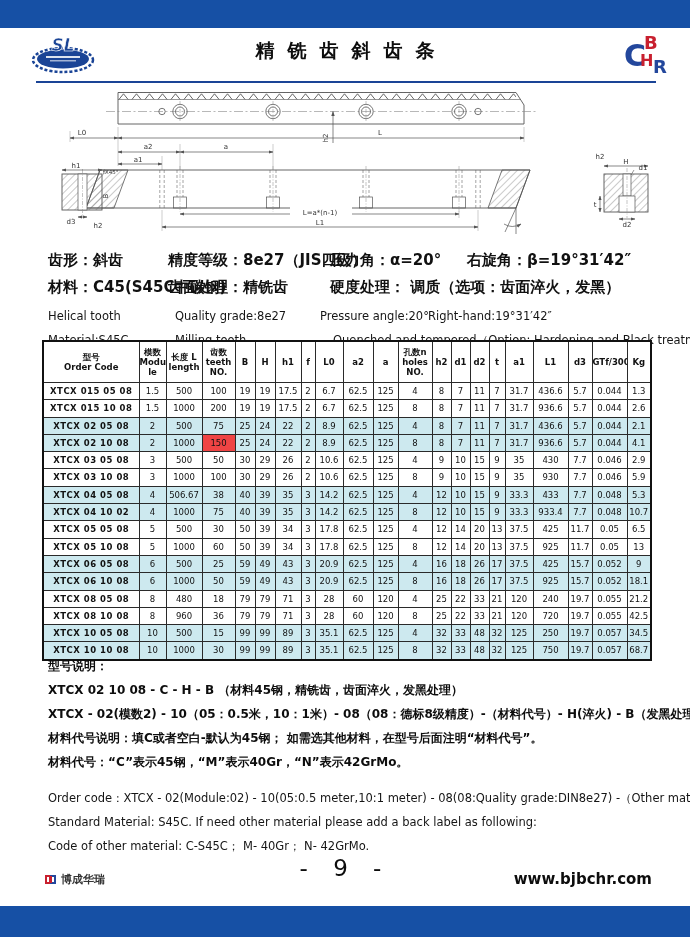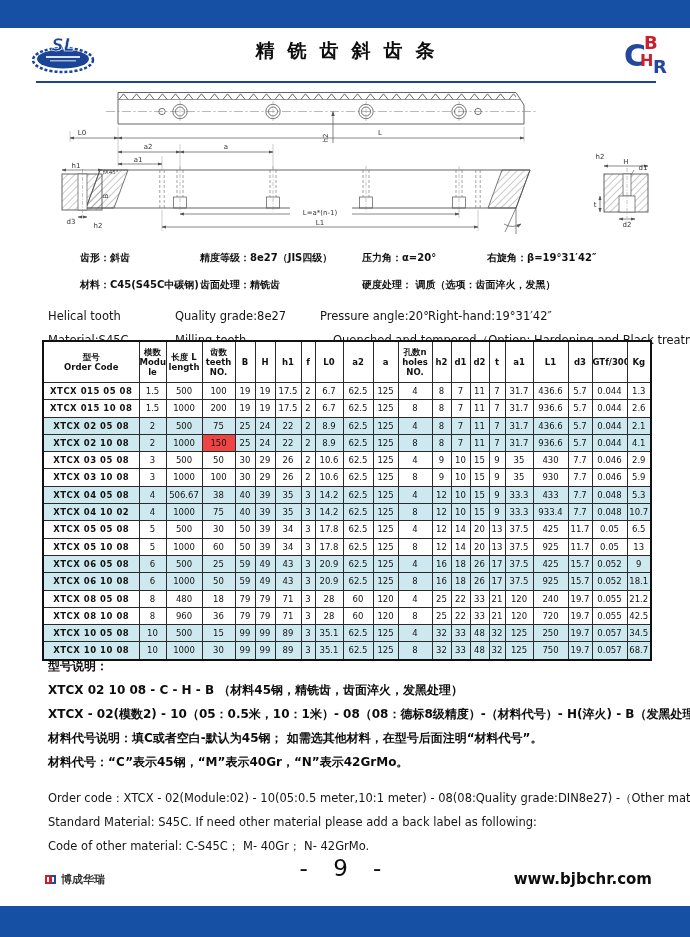--- a/index.html
+++ b/index.html
@@ -8,21 +8,21 @@
   .topbar{position:absolute;left:0;top:0;width:690px;height:28px;background:#1650a5;}
   .bottombar{position:absolute;left:0;top:906px;width:690px;height:31px;background:#1650a5;}
   .logo-sl{position:absolute;left:30px;top:33px;}
   .logo-bchr{position:absolute;right:16px;top:28px;}
   .page-title{position:absolute;left:0;right:0;top:38px;text-align:center;
        font-size:19px;font-weight:bold;letter-spacing:13px;text-indent:13px;color:#0d0d0d;}
   .header-rule{position:absolute;left:36px;right:34px;top:81px;border-top:2px solid #1a4496;}
   .drawing{position:absolute;left:0;top:86px;}
   .specs{position:absolute;left:0;top:251px;width:690px;height:92px;}
   .sp{position:absolute;white-space:nowrap;}
-  .sp.zh{font-size:10px;font-weight:bold;margin-left:32px;}
+  .sp.zh{font-size:15px;font-weight:bold;}
   .sp.en{font-size:11.5px;font-weight:normal;color:#151515;}
   .tablewrap{position:absolute;left:42px;top:340px;}
   table.spec{border-collapse:collapse;table-layout:fixed;width:608px;border:2px solid #111;
        font-size:8.5px;}
   table.spec th,table.spec td{border:1px solid #2a2a2a;text-align:center;vertical-align:middle;
        padding:0;overflow:hidden;white-space:nowrap;}
   table.spec thead th{height:40px;font-weight:bold;line-height:1.2;background:#ffffff;}
   table.spec td{height:16.3px;line-height:16.3px;font-weight:500;}
   table.spec td.model{font-weight:600;letter-spacing:0.5px;}
   .notes{position:absolute;left:48px;top:658px;width:620px;height:200px;}
@@ -204,21 +204,21 @@
       <text class="dl" x="595" y="121" text-anchor="middle">t</text>
       <line x1="619" y1="133" x2="635" y2="133" stroke="#555" stroke-width="0.7" marker-start="url(#ar)" marker-end="url(#ar)"></line>
       <text class="dl" x="627" y="141" text-anchor="middle">d2</text>
     </g>
   </svg>
 
   <div class="specs">
     <span class="sp zh" style="left:48px;top:0">齿形：斜齿</span>
     <span class="sp zh" style="left:168px;top:0">精度等级：8e27（JIS四级）</span>
     <span class="sp zh" style="left:330px;top:0">压力角：α=20°</span>
-    <span class="sp zh" style="left:455px;top:0">右旋角：β=19°31′42″</span>
+    <span class="sp zh" style="left:467px;top:0">右旋角：β=19°31′42″</span>
     <span class="sp zh" style="left:48px;top:27px">材料：C45(S45C中碳钢)</span>
     <span class="sp zh" style="left:168px;top:27px">齿面处理：精铣齿</span>
     <span class="sp zh" style="left:330px;top:27px">硬度处理： 调质（选项：齿面淬火，发黑）</span>
     <span class="sp en" style="left:48px;top:58px">Helical tooth</span>
     <span class="sp en" style="left:175px;top:58px">Quality grade:8e27</span>
     <span class="sp en" style="left:320px;top:58px">Pressure angle:20°</span>
     <span class="sp en" style="left:428px;top:58px">Right-hand:19°31′42″</span>
     <span class="sp en" style="left:48px;top:82px">Material:S45C</span>
     <span class="sp en" style="left:175px;top:82px">Milling tooth</span>
     <span class="sp en" style="left:333px;top:82px">Quenched and tempered（Option: Hardening and Black treatment）</span>

